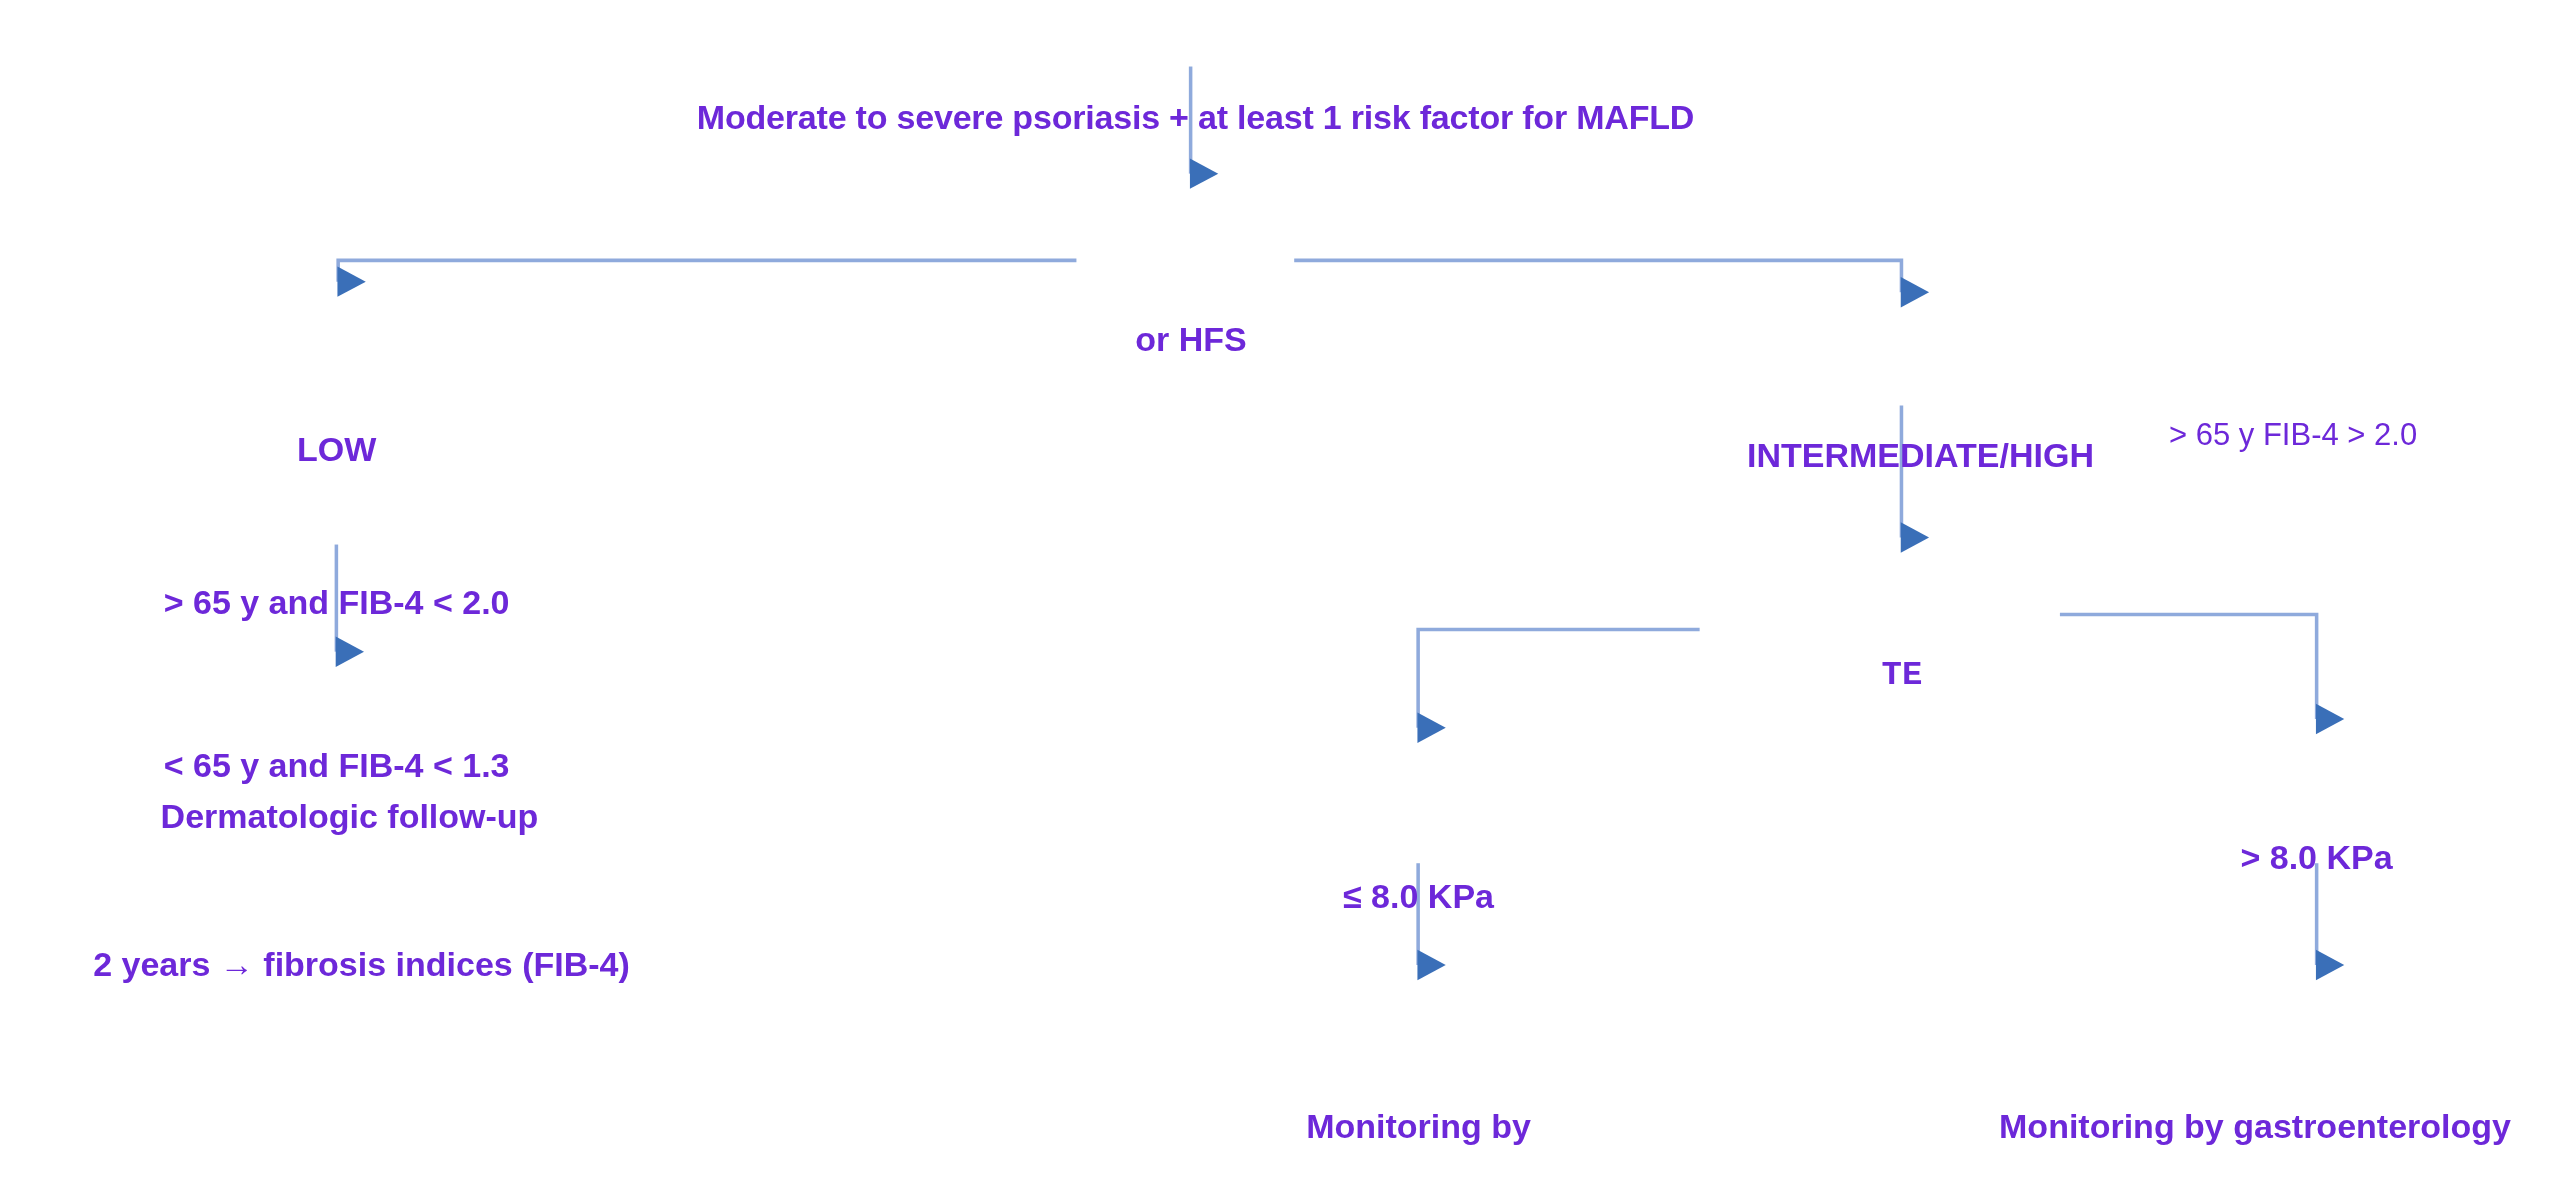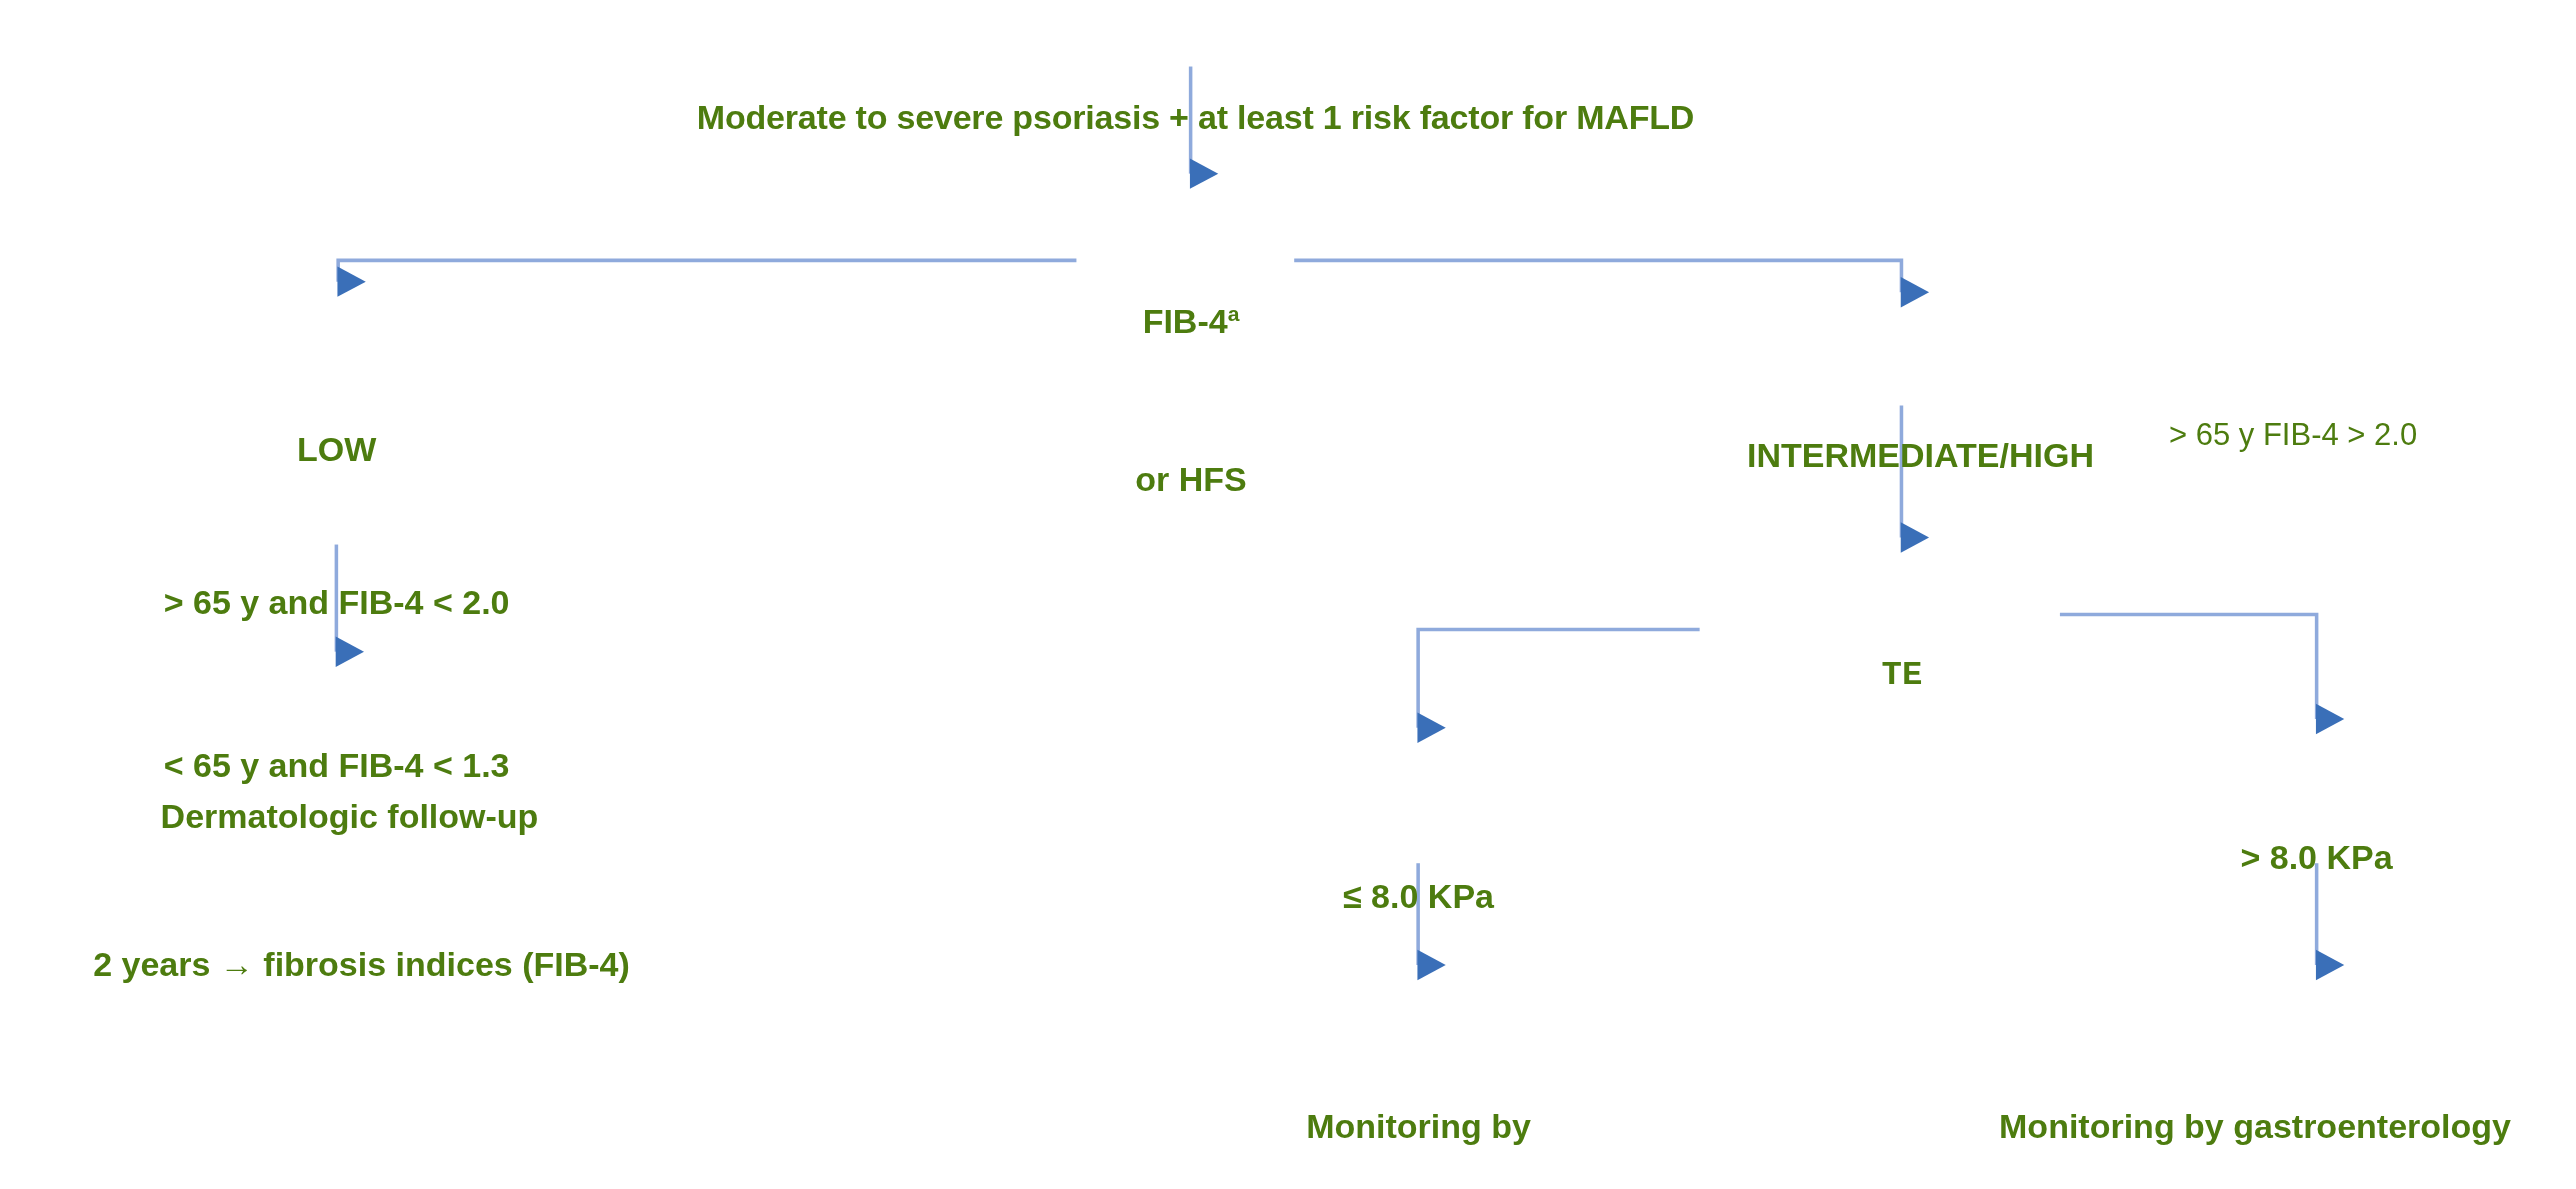--- a/index.html
+++ b/index.html
@@ -19,21 +19,21 @@
   #connectors {
     position: absolute;
     left: 0;
     top: 0;
     width: 2576px;
     height: 1190px;
     pointer-events: none;
   }
   .node {
     position: absolute;
-    color: #4d7c0f;
+    color: #6d28d9;
     font-family: "Liberation Sans", sans-serif;
     font-weight: bold;
     line-height: 1.38;
     white-space: pre;
   }
   .node.center { text-align: center; }
   .node.left   { text-align: left; }
   .node.regular { font-weight: normal; }
 
   .t-title   { font-size: 34px; letter-spacing: -0.2px; }
@@ -81,21 +81,20 @@
 
       <line x1="2617" y1="975" x2="2617" y2="1090" marker-end="url(#arrowhead)"></line>
     </g>
   </svg>
 
   <div class="node center t-title" style="left:567px; top:0px; width:1257px;">
     <span class="line">Moderate to severe psoriasis + at least 1 risk factor for MAFLD</span>
   </div>
 
   <div class="node center t-decision" style="left:1014px; top:204px; width:354px;">
-    <span class="line"><span>FIB-4</span><span class="sup">a</span></span>
     <span class="line" style="margin-top:17.7px;">or HFS</span>
   </div>
 
   <div class="node center t-branch" style="left:26.6px; top:332px; width:620px;">
     <span class="line">LOW</span>
     <span class="line" style="margin-top:12.4px;">&gt; 65 y and FIB-4 &lt; 2.0</span>
     <span class="line" style="margin-top:22px;">&lt; 65 y and FIB-4 &lt; 1.3</span>
   </div>
 
   <div class="node center t-branch" style="left:1602px; top:338px; width:637px;">

